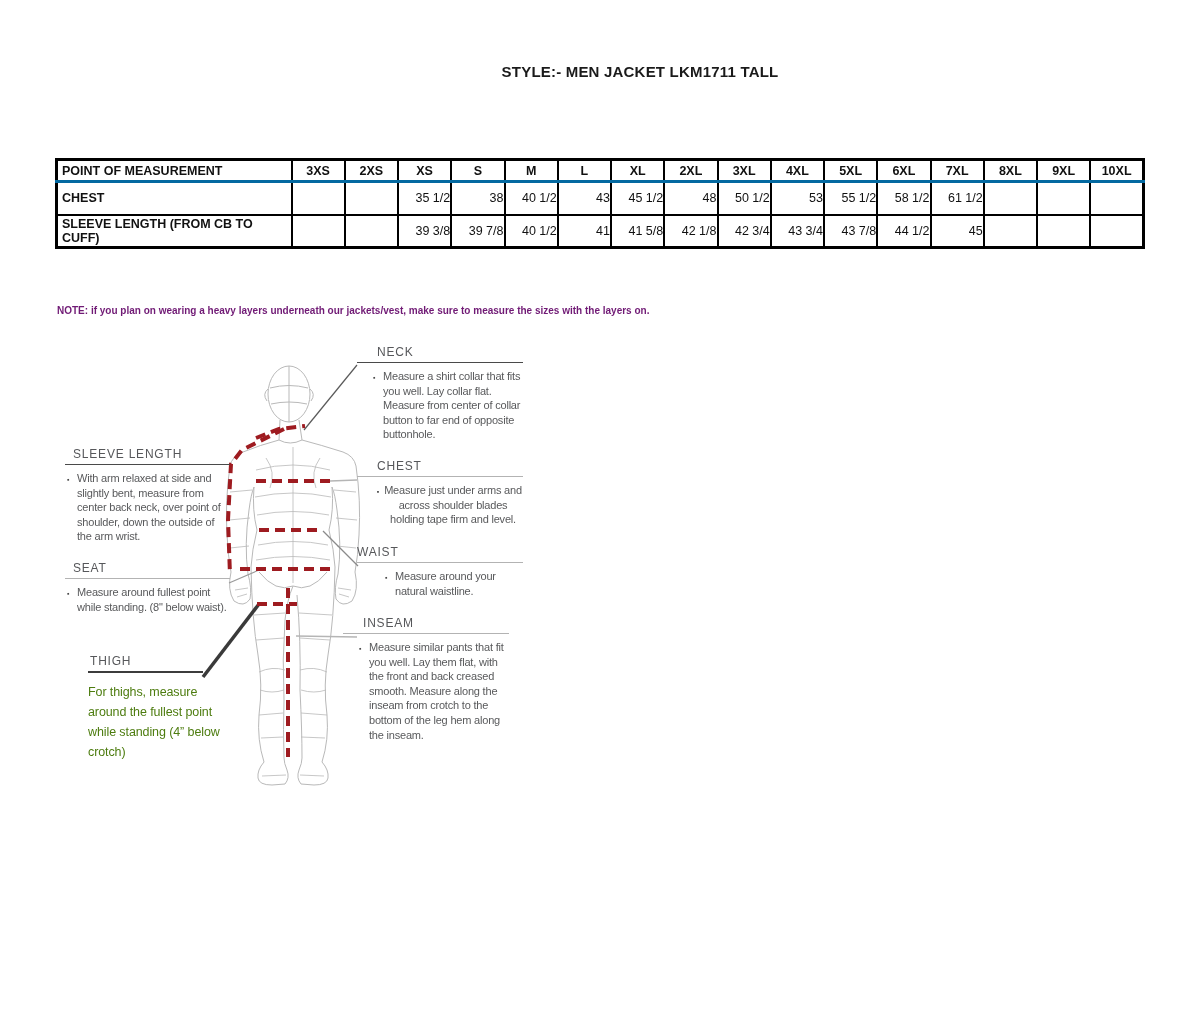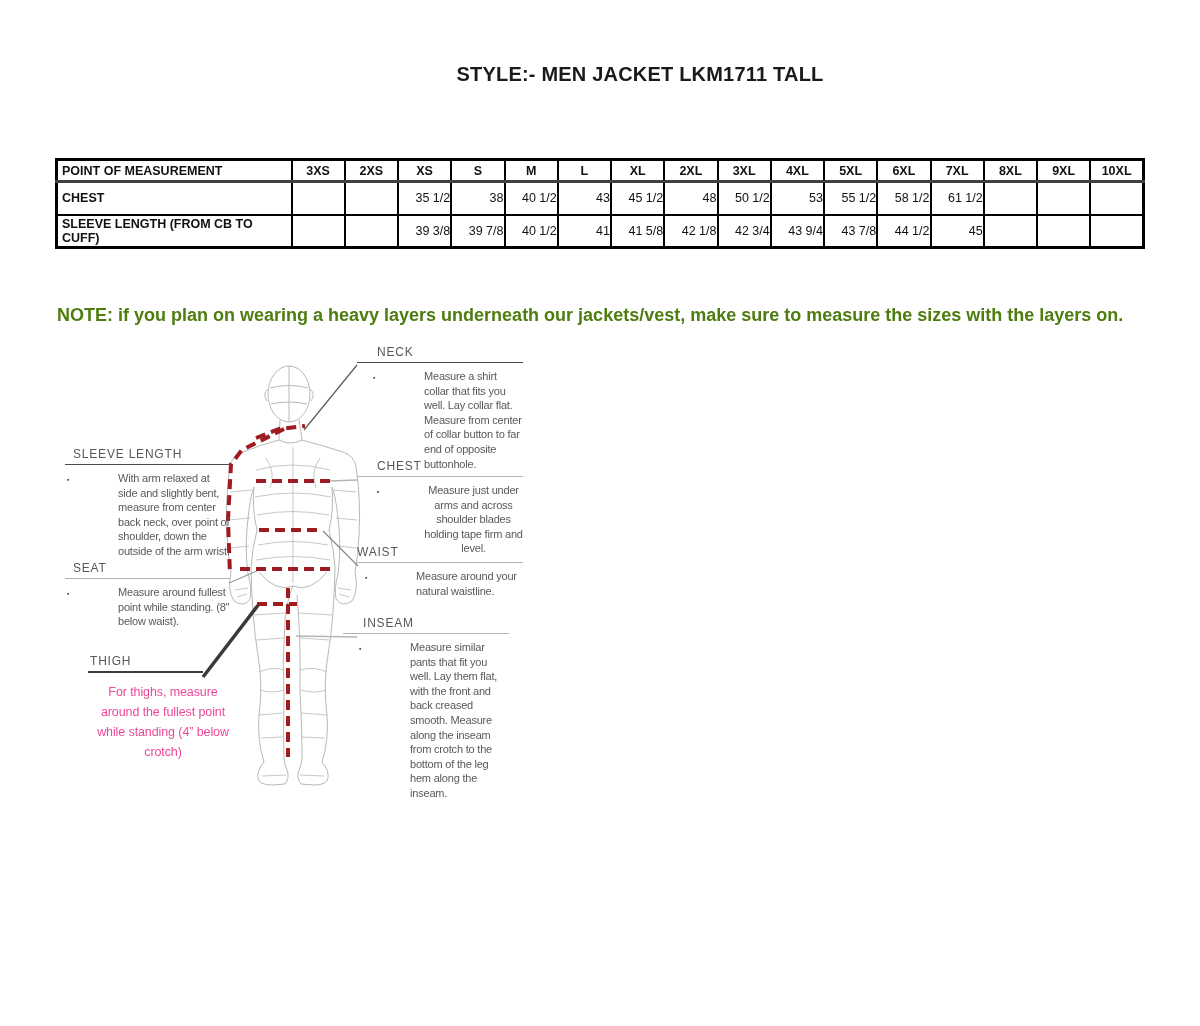--- a/index.html
+++ b/index.html
@@ -1,35 +1,35 @@
 <!DOCTYPE html>
 <html><head>
 <meta charset="utf-8">
 <style>
   html,body{margin:0;padding:0;background:#ffffff;}
   body{width:1200px;height:1026px;position:relative;font-family:"Liberation Sans",sans-serif;overflow:hidden;}
-  .title{position:absolute;left:80px;top:63px;width:1120px;text-align:center;font-size:20px;font-weight:bold;color:#1a1a1a;letter-spacing:0.2px;}
+  .title{position:absolute;left:80px;top:63px;width:1120px;text-align:center;font-size:15px;font-weight:bold;color:#1a1a1a;letter-spacing:0.2px;}
   .tablewrap{position:absolute;left:55px;top:158px;width:1090px;}
   table.size{border-collapse:collapse;width:100%;table-layout:fixed;border:3px solid #000;}
   table.size th,table.size td{border:2px solid #000;text-align:center;vertical-align:middle;padding:0;color:#111;}
   table.size thead th{height:19px;font-size:12.5px;font-weight:bold;}
   table.size tbody tr{height:33px;}
   table.size tbody th.pom,table.size thead th.pom{text-align:left;padding-left:4px;font-weight:bold;font-size:12.5px;}
   table.size tbody td{font-weight:normal;font-size:12.5px;text-align:right;}
-  table.size thead tr{border-bottom:3px solid #404040;}
-  .note{position:absolute;left:57px;top:305px;font-size:18px;font-weight:bold;color:#4d7c0f;}
+  table.size thead tr{border-bottom:3px solid #0369a1;}
+  .note{position:absolute;left:57px;top:305px;font-size:10px;font-weight:bold;color:#701a75;}
   svg.fig{position:absolute;left:0;top:338px;}
   .dlabel{position:absolute;}
   .dhead{font-size:12px;color:#56575a;letter-spacing:0.8px;padding-bottom:3px;border-bottom:1.5px solid #b3b3b3;}
   .dhead.dark{border-bottom-color:#4a4a4a;}
   .dhead.thick{border-bottom:2.5px solid #3c3c3c;}
-  .ddesc{margin-top:6px;display:flex;font-size:11px;line-height:14.6px;color:#58595b;letter-spacing:-0.2px;gap:41px;}
+  .ddesc{margin-top:6px;display:flex;font-size:11px;line-height:14.6px;color:#58595b;letter-spacing:-0.2px;}
   .bullet{font-size:7px;line-height:14px;margin-top:2px;width:10px;flex:0 0 10px;color:#4a4a4a;}
   .ddesc .txt{flex:1;}
-  .thigh-desc{margin-top:9px;font-size:12.5px;line-height:20px;color:#ec4899;letter-spacing:-0.1px;text-align:center;}
+  .thigh-desc{margin-top:9px;font-size:12.5px;line-height:20px;color:#4d7c0f;letter-spacing:-0.1px;}
 </style>
 </head>
 <body>
 
 <div class="title">STYLE:- MEN JACKET LKM1711 TALL</div>
 
 <div class="tablewrap">
   <table class="size">
     <colgroup>
         <col style="width:235px">
@@ -79,21 +79,21 @@
           <th class="pom">SLEEVE LENGTH (FROM CB TO CUFF)</th>
           <td></td>
           <td></td>
           <td>39 3/8</td>
           <td>39 7/8</td>
           <td>40 1/2</td>
           <td>41</td>
           <td>41 5/8</td>
           <td>42 1/8</td>
           <td>42 3/4</td>
-          <td>43 9/4</td>
+          <td>43 3/4</td>
           <td>43 7/8</td>
           <td>44 1/2</td>
           <td>45</td>
           <td></td>
           <td></td>
           <td></td>
         </tr>
       </tbody>
   </table>
 </div>
@@ -205,21 +205,21 @@
 <div class="dlabel" style="left:357px;top:459px;width:166px;">
   <div class="dhead" style="padding-left:20px;">CHEST</div>
   <div class="ddesc" style="padding-left:16px;text-align:center;">
     <span class="bullet">▪</span>
     <span class="txt">Measure just under arms and across shoulder blades holding tape firm and level.</span>
   </div>
 </div>
 
 <div class="dlabel" style="left:357px;top:545px;width:166px;">
   <div class="dhead" style="">WAIST</div>
-  <div class="ddesc" style="padding-left:8px;">
+  <div class="ddesc" style="padding-left:28px;">
     <span class="bullet">▪</span>
     <span class="txt">Measure around your natural waistline.</span>
   </div>
 </div>
 
 <div class="dlabel" style="left:343px;top:616px;width:166px;">
   <div class="dhead" style="padding-left:20px;">INSEAM</div>
   <div class="ddesc" style="padding-left:16px;">
     <span class="bullet">▪</span>
     <span class="txt">Measure similar pants that fit you well. Lay them flat, with the front and back creased smooth. Measure along the inseam from crotch to the bottom of the leg hem along the inseam.</span>

